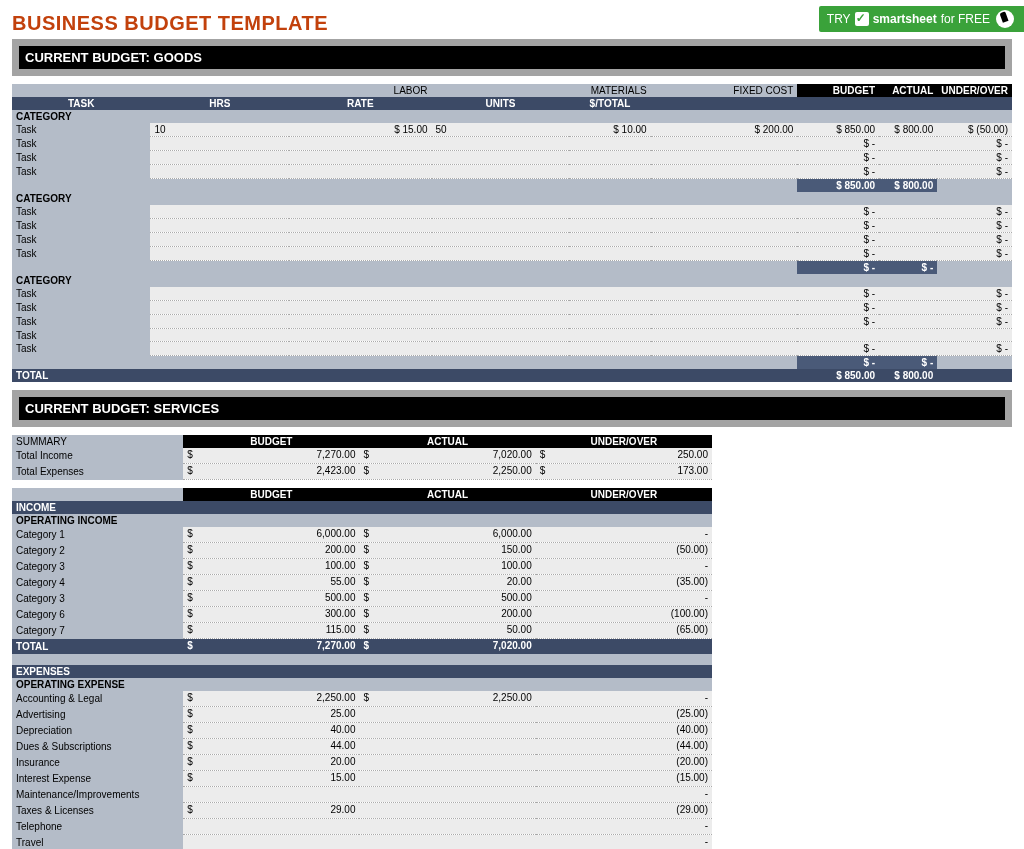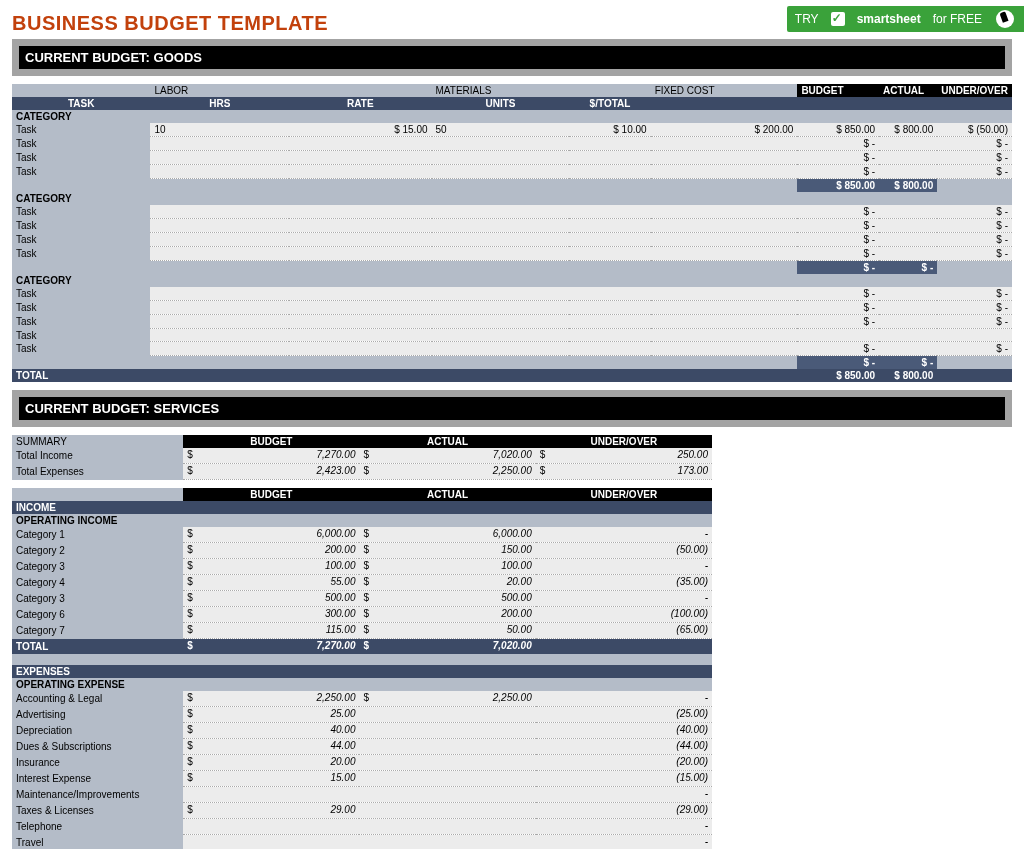--- a/index.html
+++ b/index.html
@@ -1,19 +1,19 @@
 <!DOCTYPE html>
 <html><head>
 <meta charset="utf-8">
 <style>
   * { box-sizing: border-box; margin: 0; padding: 0; }
   body { font-family: Arial, Helvetica, sans-serif; font-size: 10px; background: #fff; color: #000; width: 1024px; }
   .page { padding: 12px 12px 0 12px; position: relative; }
   .title { font-size: 20px; font-weight: 700; letter-spacing: .5px; color: #c2410c; margin-bottom: 4px; }
-  .try-badge { position: absolute; top: 6px; right: 0; background: #3aa23a; color: #fff; padding: 4px 10px 4px 8px; border-radius: 2px 0 0 2px; font-size: 12px; display:flex; align-items:center; gap:12px;}
+  .try-badge { position: absolute; top: 6px; right: 0; background: #3aa23a; color: #fff; padding: 4px 10px 4px 8px; border-radius: 2px 0 0 2px; font-size: 12px; display:flex; align-items:center; gap:4px;}
   .try-badge .chk{display:inline-block;width:14px;height:14px;background:#fff;border-radius:2px;position:relative;}
   .try-badge .chk::after{content:"✓";color:#3aa23a;position:absolute;left:1px;top:-1px;font-size:12px;font-weight:700;}
   .try-badge b{font-weight:700;}
   .pointer{width:18px;height:18px;background:#fff;border-radius:50%;display:inline-block;margin-left:2px;position:relative;}
   .pointer::after{content:"";position:absolute;left:5px;top:2px;width:6px;height:10px;background:#000;border-radius:2px 2px 0 0;transform:rotate(-20deg);}
 
   .black-bar { background:#000; color:#fff; font-weight:700; font-size:13px; padding:4px 6px; border:7px solid #a3a3a3; }
   .section-gap { height:8px; }
 
   table { border-collapse: collapse; width:100%; }
@@ -31,38 +31,38 @@
   .goods td:nth-child(7){width:62px;}
   .goods td:nth-child(8){width:62px;}
   .navy-row td{ background:#3c4a66; color:#fff; font-weight:700; }
   .cat-row td{ background:#b4bcc8; font-weight:700; }
   .lite td{ background:#ececec; border-bottom:1px dotted #aaa;}
   .lite td:nth-child(1){ background:#b4bcc8; border-bottom:none;}
   .blank td{ background:#b4bcc8; height:11px;}
   .total-row td{ background:#3c4a66; color:#fff; font-weight:700;}
 
   
-  .group-row td{ background:#b4bcc8; font-size:10px; text-align:left;}
+  .group-row td{ background:#b4bcc8; font-size:10px; text-align:right;}
 
   
   .svc { width:700px; }
   .svc td:nth-child(1){ width:170px;}
   .svc td:nth-child(2){ width:175px;}
   .svc td:nth-child(3){ width:175px;}
   .svc td:nth-child(4){ width:175px;}
 
   .svc .lite td{ background:#ececec; border-bottom:1px dotted #aaa; }
   .svc .lite td:nth-child(1){ background:#b4bcc8; border-bottom:none;}
   .svc .sect td{ background:#3c4a66;color:#fff;font-weight:700;}
   .svc .sub td{ background:#b4bcc8;font-weight:700;}
   .svc .totalrow td{ background:#3c4a66;color:#fff;font-weight:700;}
 
   .pair { display:inline-block; width:100%; }
   .sym { float:left; }
-  .amt { float:right;font-style:italic; }
+  .amt { float:right; }
 </style>
 </head>
 <body>
 
 <div class="page">
   <a class="try-badge">
     <span>TRY</span>
     <span class="chk"></span>
     <b>smartsheet</b>
     <span>for FREE</span>

